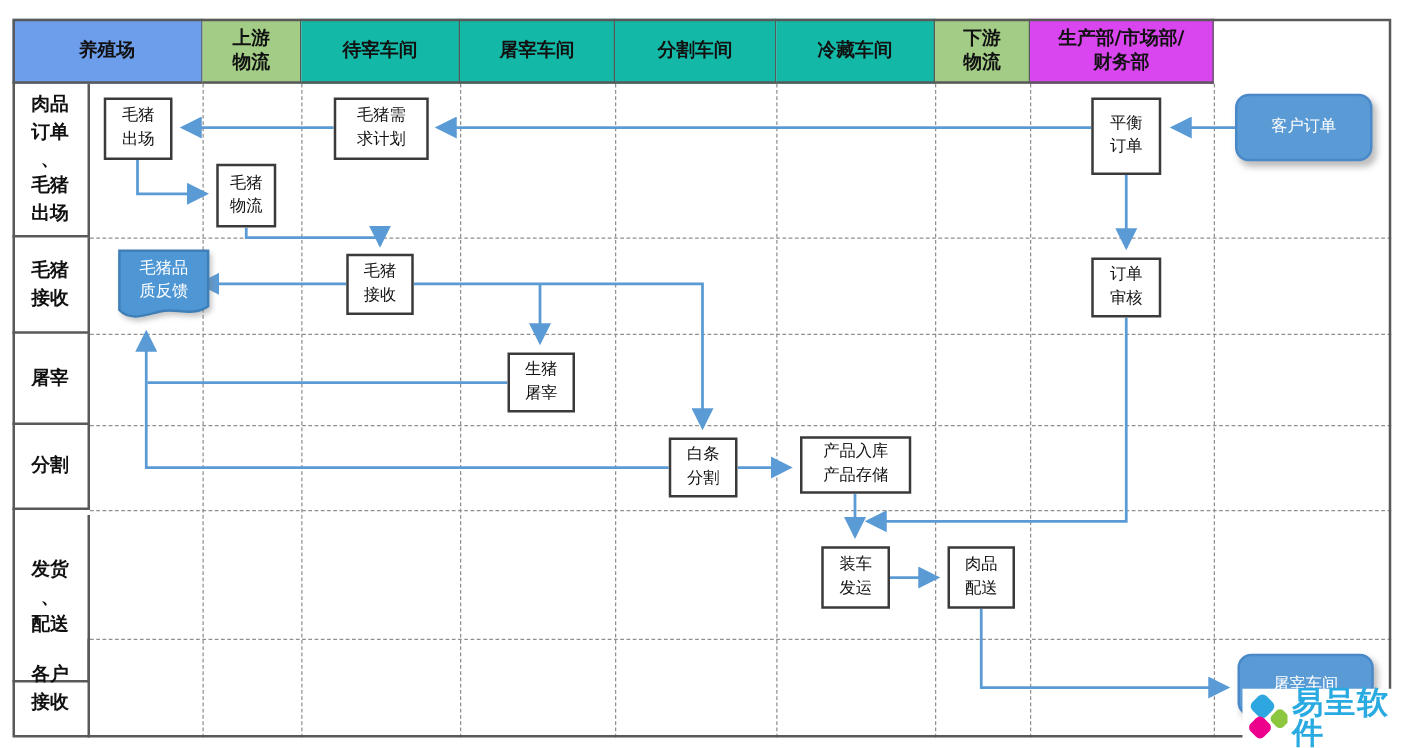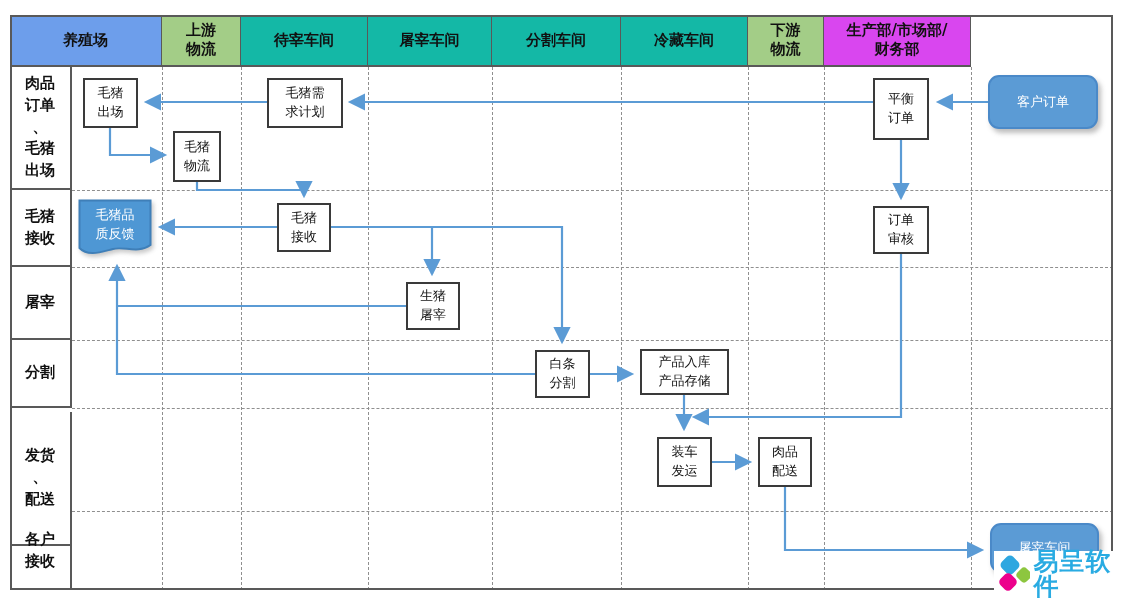--- a/index.html
+++ b/index.html
@@ -27,21 +27,21 @@
          border-left:1px dashed #8f8f8f;z-index:0;}
   .hrow{position:absolute;left:72px;width:1041px;height:0;
         border-top:1px dashed #8f8f8f;z-index:0;}
   .connectors{position:absolute;left:0;top:0;z-index:2;}
   .node{position:absolute;box-sizing:border-box;background:#fff;
         border:2px solid #3a3a3a;display:flex;align-items:center;justify-content:center;
         text-align:center;font-size:13px;line-height:1.45;color:#111;
         white-space:pre-line;z-index:3;}
   .node.blue{background:#5B9BD5;border:2px solid #4A89C8;border-radius:11px;color:#fff;
         box-shadow:3px 4px 5px rgba(110,110,110,.45);}
-  .doc{position:absolute;z-index:3;filter:drop-shadow(2px 3px 2px rgba(120,120,120,.4));}
+  .doc{position:absolute;z-index:3;filter:drop-shadow(2px 3px 2px rgba(120,120,120,.4));margin-left:16px;}
   .doc-label{position:absolute;left:0;top:7px;width:100%;text-align:center;color:#fff;
         font-size:13px;line-height:1.45;white-space:pre-line;}
   .logo{position:absolute;left:994px;top:551px;width:132px;height:45px;background:#fff;
         display:flex;align-items:center;gap:4px;z-index:6;}
   .logo-text{font-size:25px;font-weight:600;color:#29ABE2;letter-spacing:1px;line-height:1;}
 </style>
 </head>
 <body>
 
 <div class="canvas">

